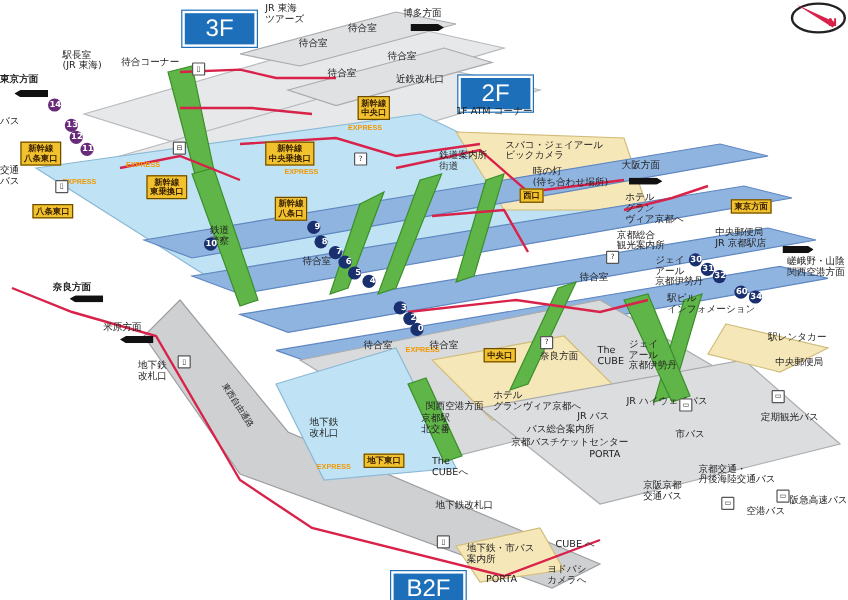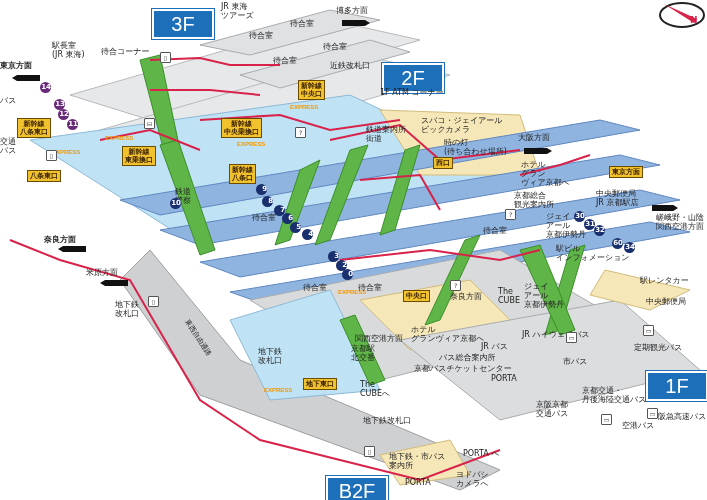--- a/index.html
+++ b/index.html
@@ -71,21 +71,20 @@
     </g>
 
     <ellipse cx="682" cy="15" rx="22" ry="12" fill="#fff" stroke="#222" stroke-width="2"></ellipse>
     <polygon points="664,4 697,19 694,23" fill="#d8224a"></polygon>
   </svg>
 
   <span class="lbl" style="left:690px;top:16px;color:#d8224a;font-weight:bold;font-size:9px">N</span>
 
   <div class="floor" style="left:152px;top:9px;width:58px;height:26px">3F</div>
   <div class="floor" style="left:382px;top:63px;width:58px;height:26px">2F</div>
-  <div class="floor" style="left:646px;top:371px;width:58px;height:26px">1F</div>
   <div class="floor" style="left:326px;top:476px;width:58px;height:24px">B2F</div>
 
   <span class="lbl" style="left:0px;top:61px;font-weight:bold">東京方面</span>
   <div class="dir l" style="left:12px;top:75px;width:28px"></div>
   <span class="lbl" style="left:336px;top:6px">博多方面</span>
   <div class="dir r" style="left:342px;top:20px;width:28px"></div>
   <span class="lbl" style="left:518px;top:133px">大阪方面</span>
   <div class="dir r" style="left:524px;top:148px;width:28px"></div>
   <span class="lbl" style="left:44px;top:235px;font-weight:bold">奈良方面</span>
   <div class="dir l" style="left:58px;top:246px;width:28px"></div>
@@ -166,42 +165,42 @@
 京都伊勢丹</span>
   <span class="lbl" style="left:640px;top:276px">駅レンタカー</span>
   <span class="lbl" style="left:646px;top:297px">中央郵便局</span>
   <span class="lbl" style="left:411px;top:325px">ホテル
 グランヴィア京都へ</span>
   <span class="lbl" style="left:355px;top:334px">関西空港方面</span>
   <span class="lbl" style="left:351px;top:344px">京都駅
 北交番</span>
   <span class="lbl" style="left:481px;top:342px">JR バス</span>
   <span class="lbl" style="left:439px;top:353px">バス総合案内所</span>
-  <span class="lbl" style="left:414px;top:364px">京都バスチケットセンター</span>
+  <span class="lbl" style="left:426px;top:364px">京都バスチケットセンター</span>
   <span class="lbl" style="left:491px;top:374px">PORTA</span>
   <span class="lbl" style="left:522px;top:330px">JR ハイウェイバス</span>
   <span class="lbl" style="left:563px;top:357px">市バス</span>
   <span class="lbl" style="left:634px;top:343px">定期観光バス</span>
   <span class="lbl" style="left:536px;top:400px">京阪京都
 交通バス</span>
   <span class="lbl" style="left:582px;top:386px">京都交通・
 丹後海陸交通バス</span>
   <span class="lbl" style="left:658px;top:412px">阪急高速バス</span>
   <span class="lbl" style="left:622px;top:421px">空港バス</span>
 
   <span class="lbl" style="left:115px;top:300px">地下鉄
 改札口</span>
   <span class="lbl" style="left:258px;top:347px">地下鉄
 改札口</span>
   <span class="lbl" style="left:360px;top:380px">The
 CUBEへ</span>
   <span class="lbl" style="left:363px;top:416px">地下鉄改札口</span>
   <span class="lbl" style="left:389px;top:452px">地下鉄・市バス
 案内所</span>
-  <span class="lbl" style="left:463px;top:449px">PORTA へ</span>
+  <span class="lbl" style="left:463px;top:449px">CUBE へ</span>
   <span class="lbl" style="left:456px;top:470px">ヨドバシ
 カメラへ</span>
   <span class="lbl" style="left:405px;top:478px">PORTA</span>
   <span class="lbl sm" style="left:190px;top:318px;transform:rotate(57deg);transform-origin:left top">東西自由通路</span>
 
   <div class="num p" style="left:40px;top:82px">14</div>
   <div class="num p" style="left:54px;top:99px">13</div>
   <div class="num p" style="left:58px;top:109px">12</div>
   <div class="num p" style="left:67px;top:119px">11</div>
   <div class="num" style="left:170px;top:198px">10</div>

